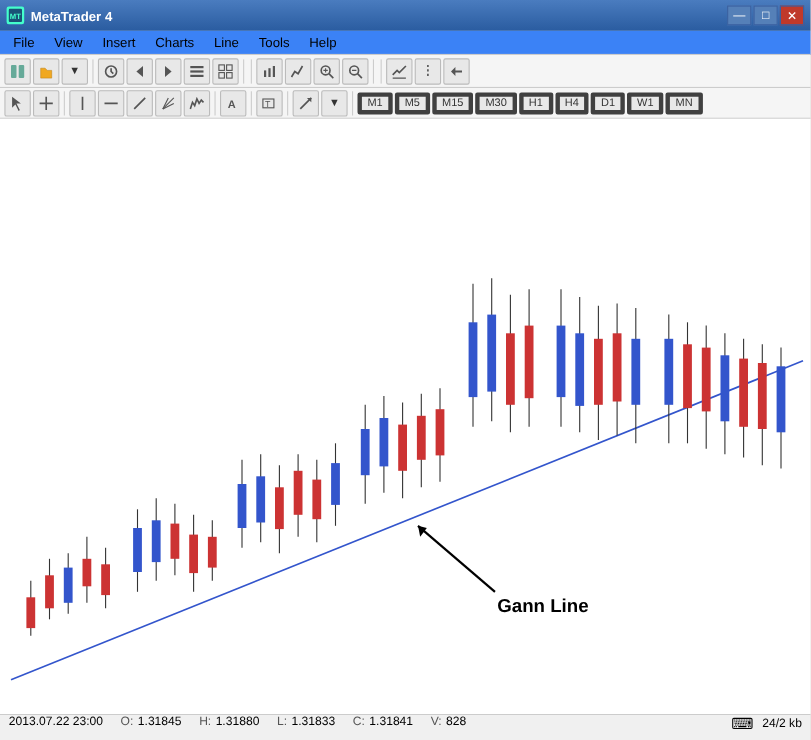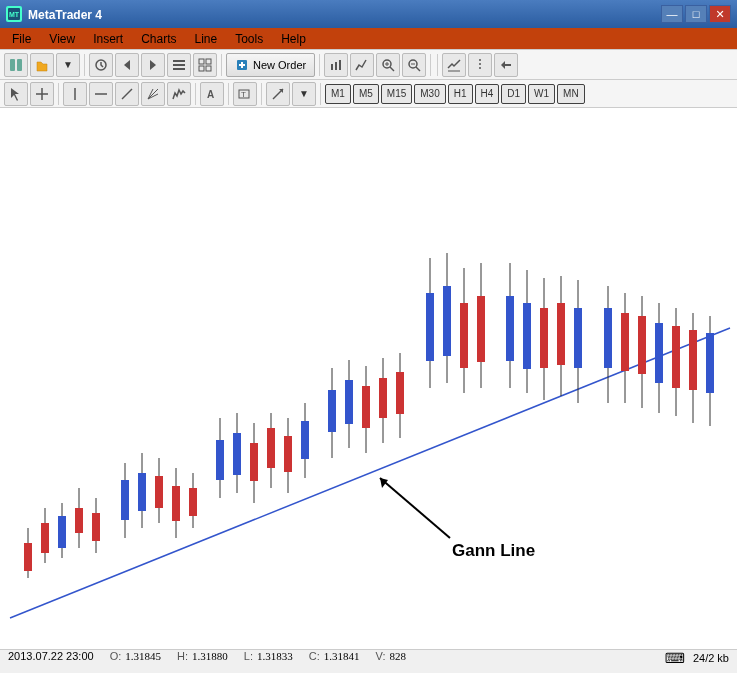--- a/index.html
+++ b/index.html
@@ -20,21 +20,21 @@
     .title-bar-title { font-size: 12px; font-weight: bold; }
     .title-bar-controls { display: flex; gap: 2px; }
     .tb-btn {
       width: 22px; height: 18px; background: #5580b8; border: 1px solid #3a60a0;
       color: white; font-size: 11px; cursor: pointer; display: flex; align-items: center; justify-content: center;
     }
     .tb-btn.close { background: #c0392b; }
 
     
     .menu-bar {
-      background: #c2410c;
+      background: #3b82f6;
       height: 22px;
       display: flex;
       align-items: center;
       padding: 0 4px;
       border-bottom: 1px solid #ccc;
       gap: 2px;
     }
     .menu-item {
       padding: 2px 8px;
       cursor: pointer;
@@ -75,38 +75,38 @@
       height: 28px;
       display: flex;
       align-items: center;
       padding: 0 4px;
       border-bottom: 1px solid #ccc;
       gap: 2px;
     }
 
     
     .tf-btn {
-      height: 20px; padding: 0 5px; background: #e8e8e8; border: 1px solid #404040;
+      height: 20px; padding: 0 5px; background: #e8e8e8; border: 4px solid #404040;
       border-radius: 2px; cursor: pointer; font-size: 10px; color: #333;
     }
 
     
     .status-bar {
       background: #f0f0f0;
       height: 24px;
       display: flex;
       align-items: flex-start;
       padding: 0 8px;
       border-top: 1px solid #ccc;
       font-size: 11px;
       gap: 16px;
     }
     .status-seg { display: flex; gap: 4px; }
     .status-label { color: #555; }
-    .status-value { color: #000; font-weight: 500; font-family: Liberation Serif, serif; }
+    .status-value { color: #000; font-weight: 500; }
 
     
     .chart-container {
       flex: 1;
       position: relative;
       background: white;
       overflow: hidden;
     }
 
     .chart-svg {
@@ -189,28 +189,20 @@
   </div>
   <div class="tb-icon">
     <svg width="14" height="14" viewBox="0 0 14 14">
         <rect x="1" y="1" width="5" height="5" fill="none" stroke="#555" stroke-width="1"></rect>
         <rect x="8" y="1" width="5" height="5" fill="none" stroke="#555" stroke-width="1"></rect>
         <rect x="1" y="8" width="5" height="5" fill="none" stroke="#555" stroke-width="1"></rect>
         <rect x="8" y="8" width="5" height="5" fill="none" stroke="#555" stroke-width="1"></rect>
       </svg>
   </div>
   <div class="tb-sep"></div>
-  <button class="btn-neworder">
-    <svg width="14" height="14" viewBox="0 0 14 14">
-      <rect x="2" y="2" width="10" height="10" fill="#2980b9" rx="1"></rect>
-      <line x1="7" y1="4" x2="7" y2="10" stroke="white" stroke-width="2"></line>
-      <line x1="4" y1="7" x2="10" y2="7" stroke="white" stroke-width="2"></line>
-    </svg>
-    <span>New Order</span>
-  </button>
   <div class="tb-sep"></div>
 
   <div class="tb-icon">
     <svg width="14" height="14" viewBox="0 0 14 14">
         <rect x="2" y="6" width="2" height="6" fill="#555"></rect>
         <rect x="6" y="4" width="2" height="8" fill="#555"></rect>
         <rect x="10" y="2" width="2" height="10" fill="#555"></rect>
       </svg>
   </div>
   <div class="tb-icon">

